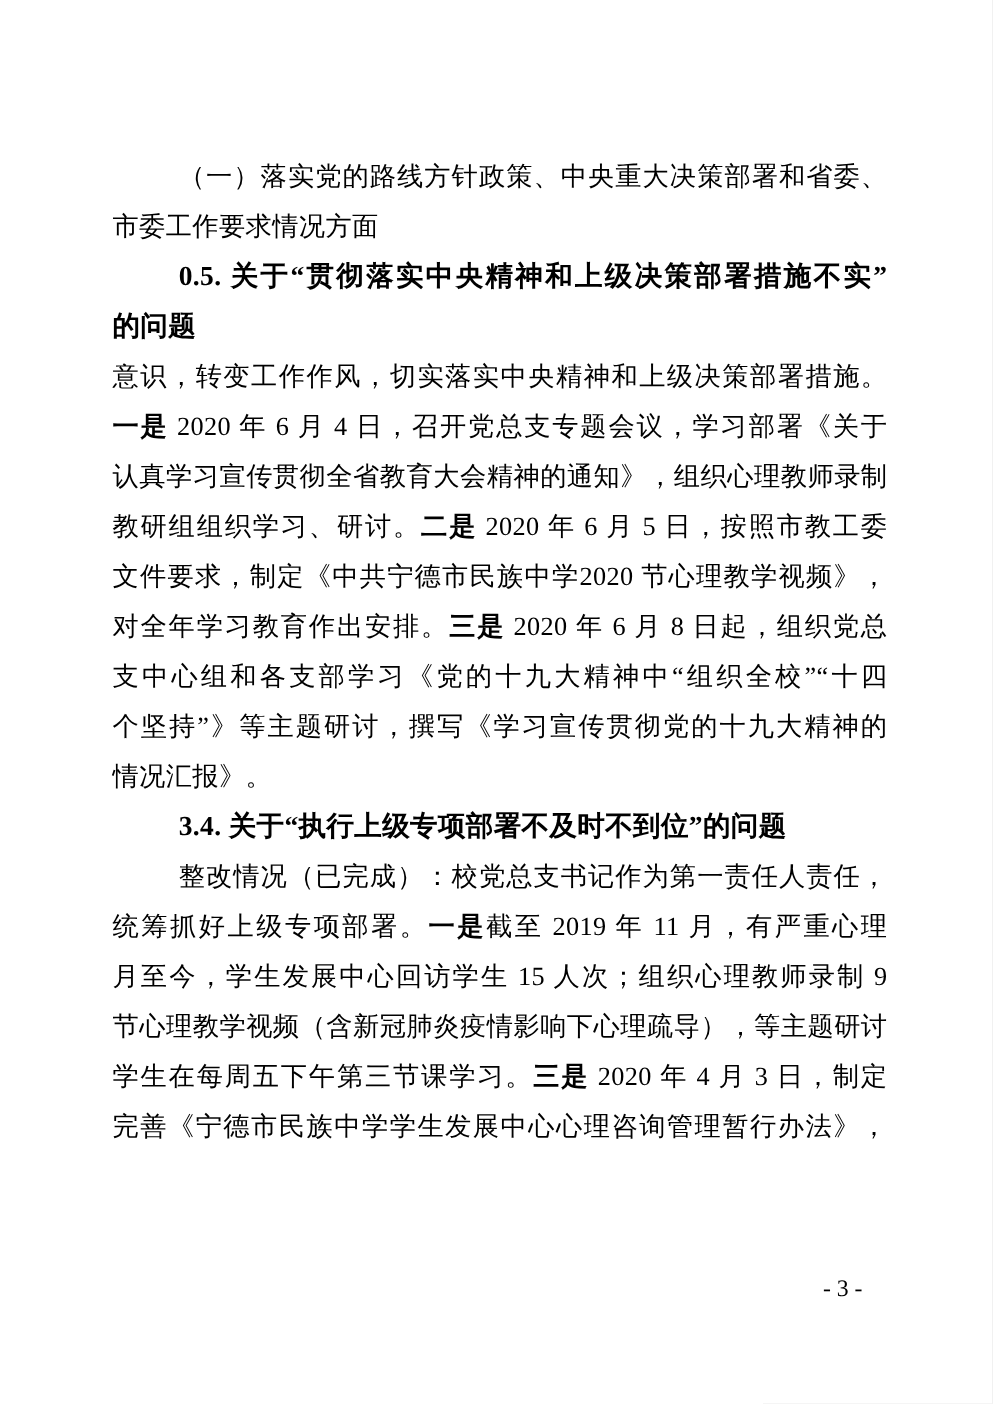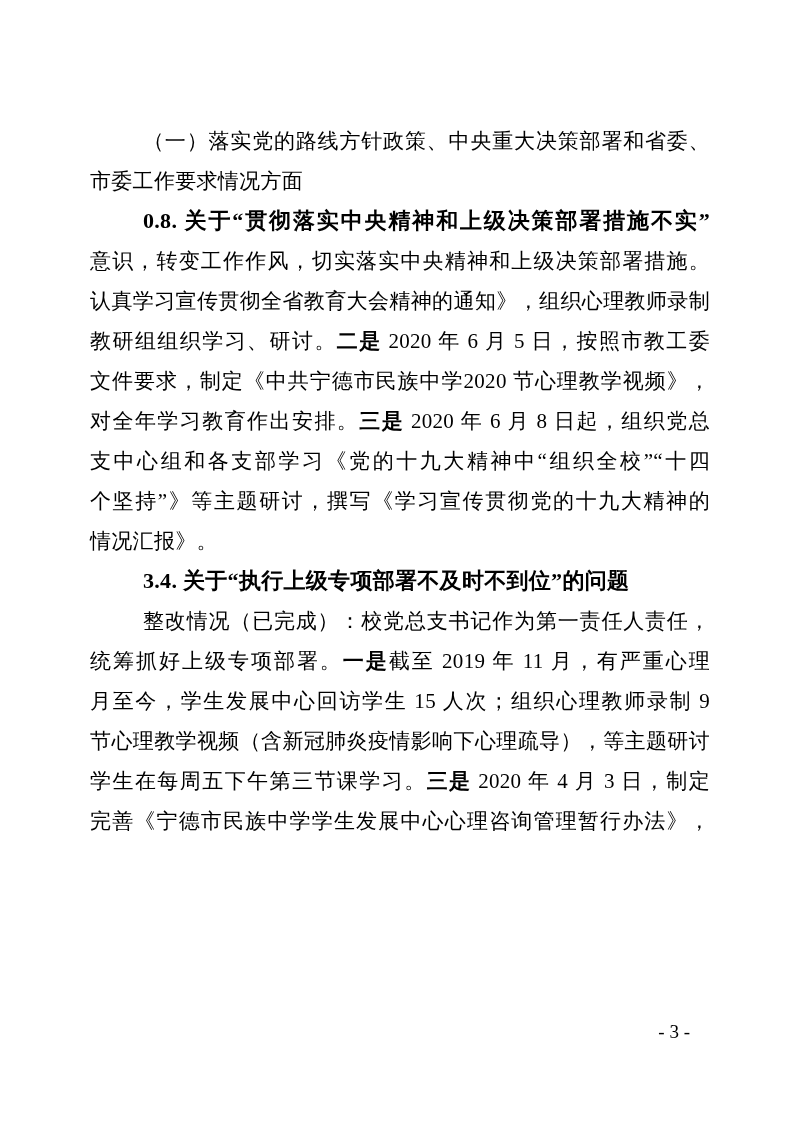--- a/index.html
+++ b/index.html
@@ -46,22 +46,24 @@
     color: #000000;
   }
 </style>
 </head>
 <body>
 
 <div class="page">
   <div class="doc" id="doc">
       <div class="line j ind"><span>（一）落实党的路线方针政策、中央重大决策部署和省委、</span></div>
       <div class="line"><span>市委工作要求情况方面</span></div>
-      <div class="line j ind h"><span class="b">0.8. 关于“贯彻落实中央精神和上级决策部署措施不实”</span></div>
+      <div class="line j ind h"><span class="b">0.5. 关于“贯彻落实中央精神和上级决策部署措施不实”</span></div>
+      <div class="line h"><span class="b">的问题</span></div>
       <div class="line j"><span>意识，转变工作作风，切实落实中央精神和上级决策部署措施。</span></div>
+      <div class="line j"><span class="b">一是</span><span> 2020 年 6 月 4 日，召开党总支专题会议，学习部署《关于</span></div>
       <div class="line j"><span>认真学习宣传贯彻全省教育大会精神的通知》，组织心理教师录制</span></div>
       <div class="line j"><span>教研组组织学习、研讨。</span><span class="b">二是</span><span> 2020 年 6 月 5 日，按照市教工委</span></div>
       <div class="line j"><span>文件要求，制定《中共宁德市民族中学2020 节心理教学视频》，</span></div>
       <div class="line j"><span>对全年学习教育作出安排。</span><span class="b">三是</span><span> 2020 年 6 月 8 日起，组织党总</span></div>
       <div class="line j"><span>支中心组和各支部学习《党的十九大精神中“组织全校”“十四</span></div>
       <div class="line j"><span>个坚持”》等主题研讨，撰写《学习宣传贯彻党的十九大精神的</span></div>
       <div class="line"><span>情况汇报》。</span></div>
       <div class="line ind h"><span class="b">3.4. 关于“执行上级专项部署不及时不到位”的问题</span></div>
       <div class="line j ind"><span>整改情况（已完成）：校党总支书记作为第一责任人责任，</span></div>
       <div class="line j"><span>统筹抓好上级专项部署。</span><span class="b">一是</span><span>截至 2019 年 11 月，有严重心理</span></div>

